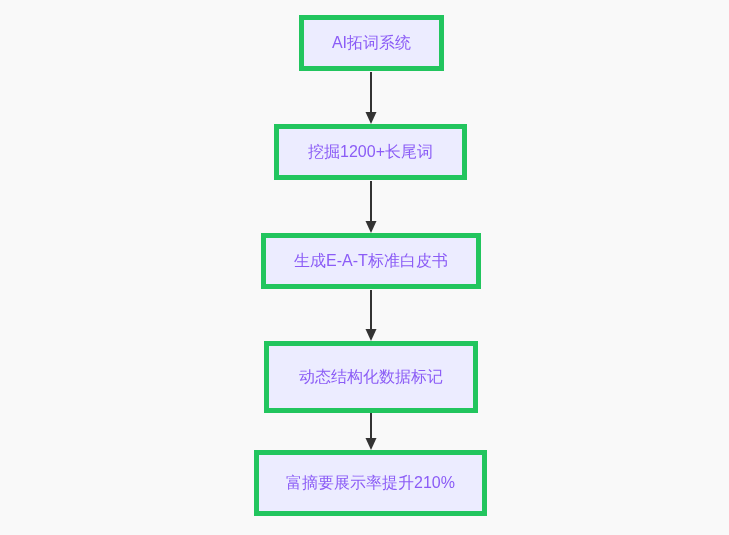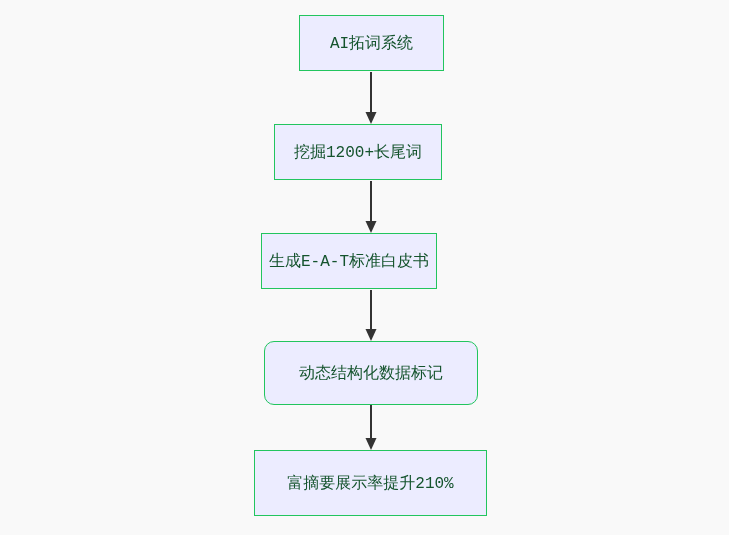--- a/index.html
+++ b/index.html
@@ -12,26 +12,25 @@
     height: 535px;
     background: #f9f9f9;
     overflow: hidden;
   }
   .flow-node {
     position: absolute;
     display: flex;
     align-items: center;
     justify-content: center;
     background: #ECECFF;
-    border: 1px solid #22c55e;
-    color: #14532d;
+    border: 5px solid #22c55e;
+    color: #8b5cf6;
     font-size: 16px;
     text-align: center;
     white-space: nowrap;
-    font-family: Liberation Mono, monospace;
   }
   .edges-layer {
     position: absolute;
     left: 0;
     top: 0;
     width: 729px;
     height: 535px;
     pointer-events: none;
   }
   .edge-line {
@@ -67,21 +66,21 @@
     </g>
 
     <g>
       <line class="edge-line" x1="371" y1="398" x2="371" y2="440"></line>
       <polygon class="edge-head" points="365.5,438 376.5,438 371,450"></polygon>
     </g>
   </svg>
 
   <div class="flow-node" style="left:299px; top:15px; width:145px; height:56px;">AI拓词系统</div>
 
-  <div class="flow-node" style="left:274px; top:124px; width:168px; height:56px;">挖掘1200+长尾词</div>
+  <div class="flow-node" style="left:274px; top:124px; width:193px; height:56px;">挖掘1200+长尾词</div>
 
-  <div class="flow-node" style="left:261px; top:233px; width:176px; height:56px;">生成E-A-T标准白皮书</div>
+  <div class="flow-node" style="left:261px; top:233px; width:220px; height:56px;">生成E-A-T标准白皮书</div>
 
-  <div class="flow-node" style="left:264px; top:341px; width:214px; height:64px;border-radius:10px;">动态结构化数据标记</div>
+  <div class="flow-node" style="left:264px; top:341px; width:214px; height:72px;">动态结构化数据标记</div>
 
   <div class="flow-node" style="left:254px; top:450px; width:233px; height:66px;">富摘要展示率提升210%</div>
 
 </div>
 
 </body></html>

